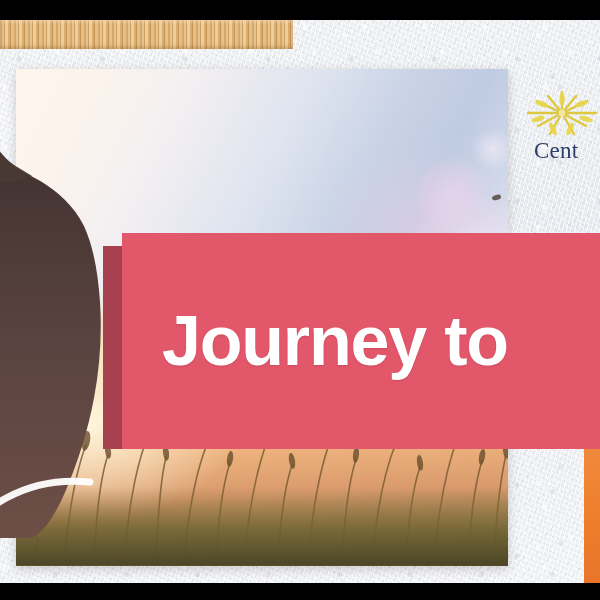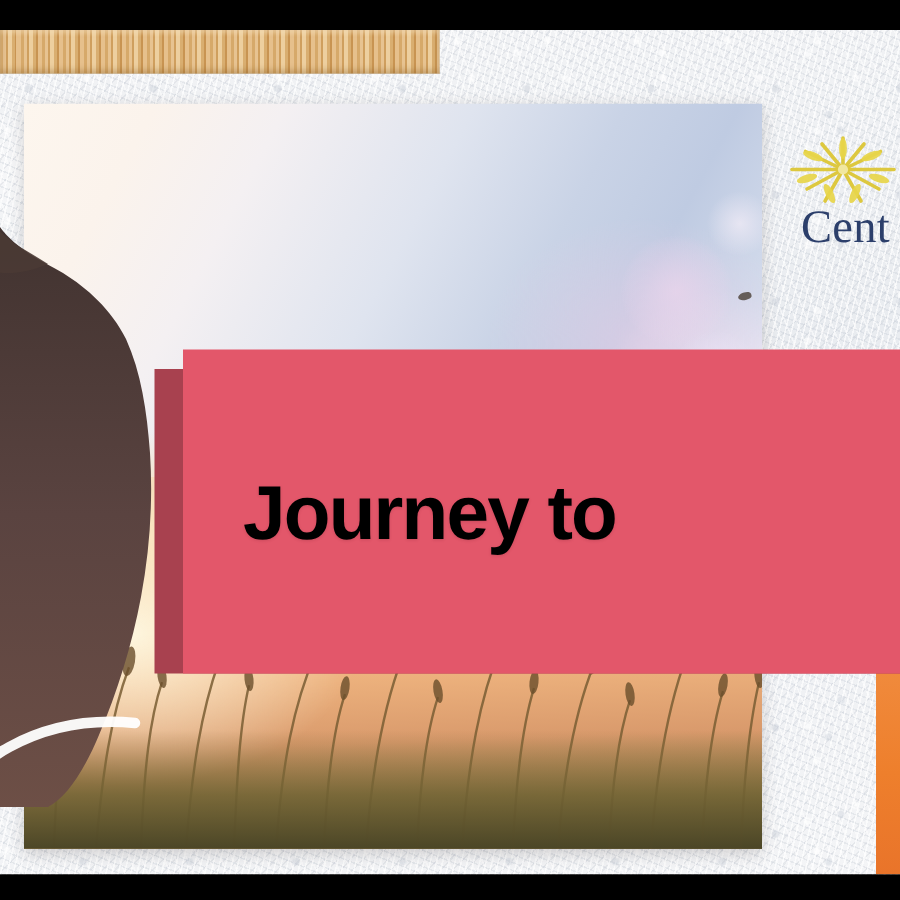--- a/index.html
+++ b/index.html
@@ -141,43 +141,43 @@
     background:#a8414f;
   }
   #banner{
     position:absolute; left:122px; top:213px;
     width:478px; height:216px; z-index:40;
     display:flex; flex-direction:column; justify-content:center;
     padding:0 0 0 40px;
     background:#e3576a;
   }
   #banner-title{
-    color:#000000;
-    font-size:51px;
+    color:#ffffff;
+    font-size:70px;
     line-height:59px;
     font-weight:700;
     letter-spacing:-1.2px;
     white-space:nowrap;
     text-shadow:0 1px 2px rgba(120,30,45,.22);
   }
   #banner-title .ln{ display:block; }
 
   
   #logo{
     position:absolute; left:524px; top:66px;
     width:76px; height:90px; z-index:45;
   }
   #logo-mark{
     position:absolute; left:0; top:0; width:76px; height:54px;
   }
   #logo-word{
     position:absolute; left:10px; top:48px;
     color:#2c3f6b;
     font-family:"Liberation Serif", serif;
-    font-size:31px;
+    font-size:23px;
     line-height:34px;
     letter-spacing:.2px;
     white-space:nowrap;
   }
 
   
   #photo-speck{
     position:absolute; left:492px; top:175px;
     width:9px; height:5px; z-index:26;
     background:#4a4036; border-radius:50% 50% 40% 60%;

